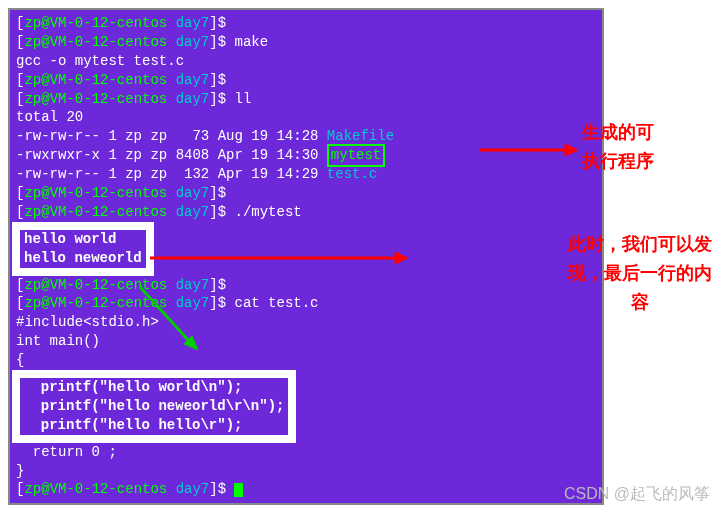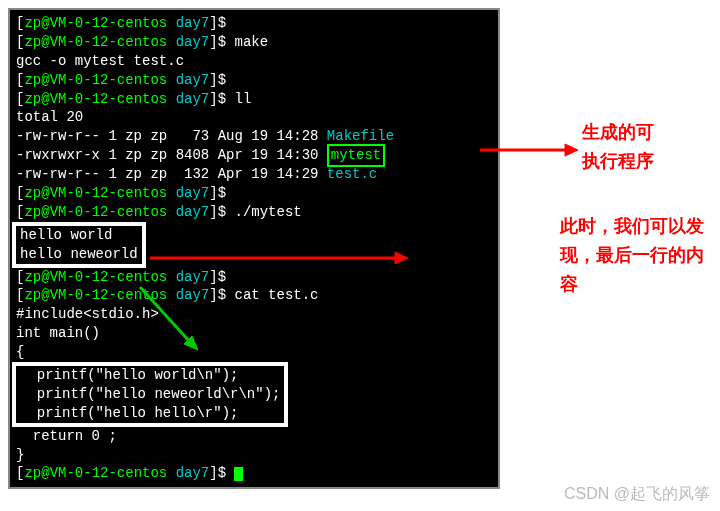--- a/index.html
+++ b/index.html
@@ -8,22 +8,22 @@
     background: #fff;
     font-family: Arial, sans-serif;
     width: 720px;
     height: 511px;
     position: relative;
   }
   .terminal {
     position: absolute;
     left: 8px;
     top: 8px;
-    width: 492px;
-    background: #000000;
+    width: 596px;
+    background: #6d28d9;
     border: 2px solid #888;
     padding: 4px 6px;
     font-family: "Courier New", monospace;
     font-size: 14px;
     line-height: 1.35;
     color: #fff;
     box-sizing: border-box;
   }
   .line { white-space: pre; }
   .bracket { color: #fff; }
@@ -40,24 +40,25 @@
     height: 14px;
     vertical-align: text-bottom;
   }
   .box-green {
     border: 2px solid #00ff00;
     display: inline-block;
     padding: 0 2px;
     margin: -2px 0;
   }
   .multi-box {
-    border: 4px solid #ffffff;
+    border: 8px solid #ffffff;
     margin-left: -4px;
     padding: 0 4px;
     display: inline-block;
+    font-weight: bold;
   }
   .annotation {
     position: absolute;
     color: #ff0000;
     font-weight: bold;
     font-size: 18px;
     font-family: "Microsoft YaHei", sans-serif;
     line-height: 1.6;
   }
   .arrow-red {
@@ -104,21 +105,21 @@
   <div class="line"><span>  return 0 ;</span></div>
   <div class="line"><span>}</span></div>
   <div class="line"><span class="bracket">[</span><span class="user">zp</span><span class="at">@</span><span class="user">VM-0-12-centos</span> <span class="cyan">day7</span><span class="bracket">]</span><span class="dollar">$</span> <span class="cmd"></span><span class="cursor"></span></div>
 </div>
 
 <div class="annotation" style="left:582px; top:118px;">
   <div>生成的可</div>
   <div>执行程序</div>
 </div>
 
-<div class="annotation" style="left:560px; top:212px;">
+<div class="annotation" style="left:560px; top:230px;text-align:center;">
   <div>此时，我们可以发</div>
   <div>现，最后一行的内容</div>
 </div>
 
 <svg class="arrow-red" style="left:480px; top:140px;" width="100" height="20">
   <line x1="0" y1="10" x2="85" y2="10" stroke-width="3"></line>
   <polygon points="85,4 98,10 85,16"></polygon>
 </svg>
 
 <svg class="arrow-red" style="left:150px; top:248px;" width="260" height="20">

